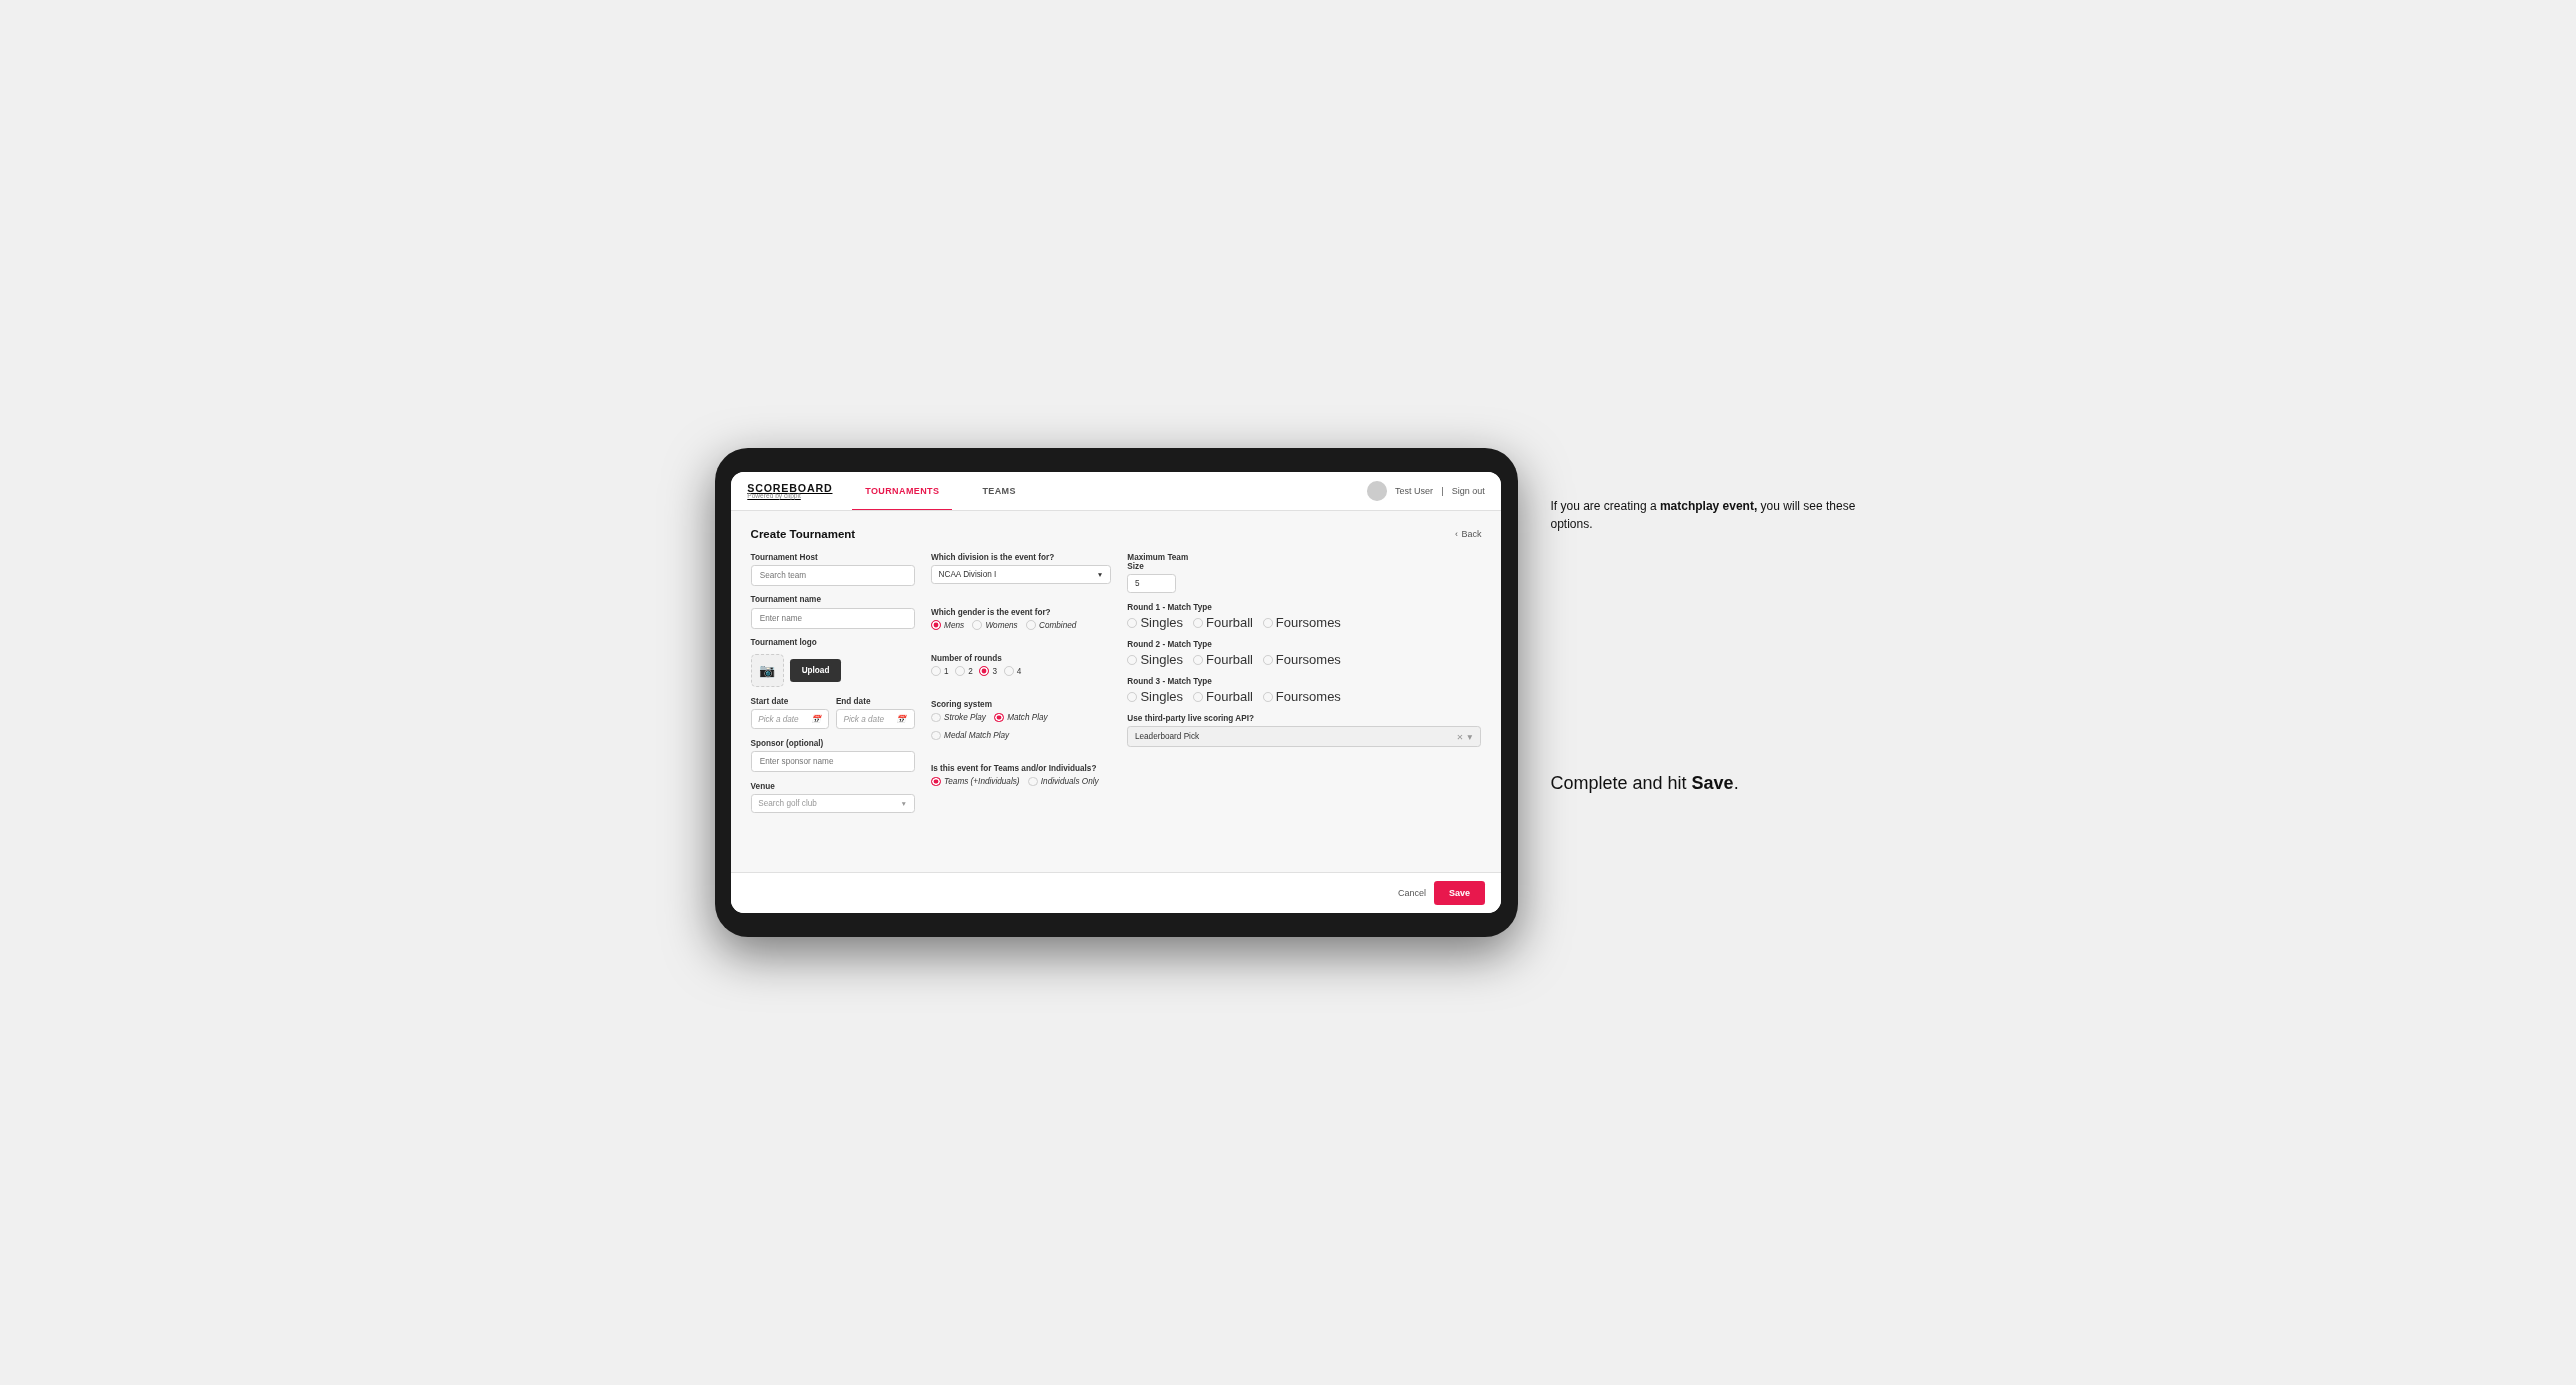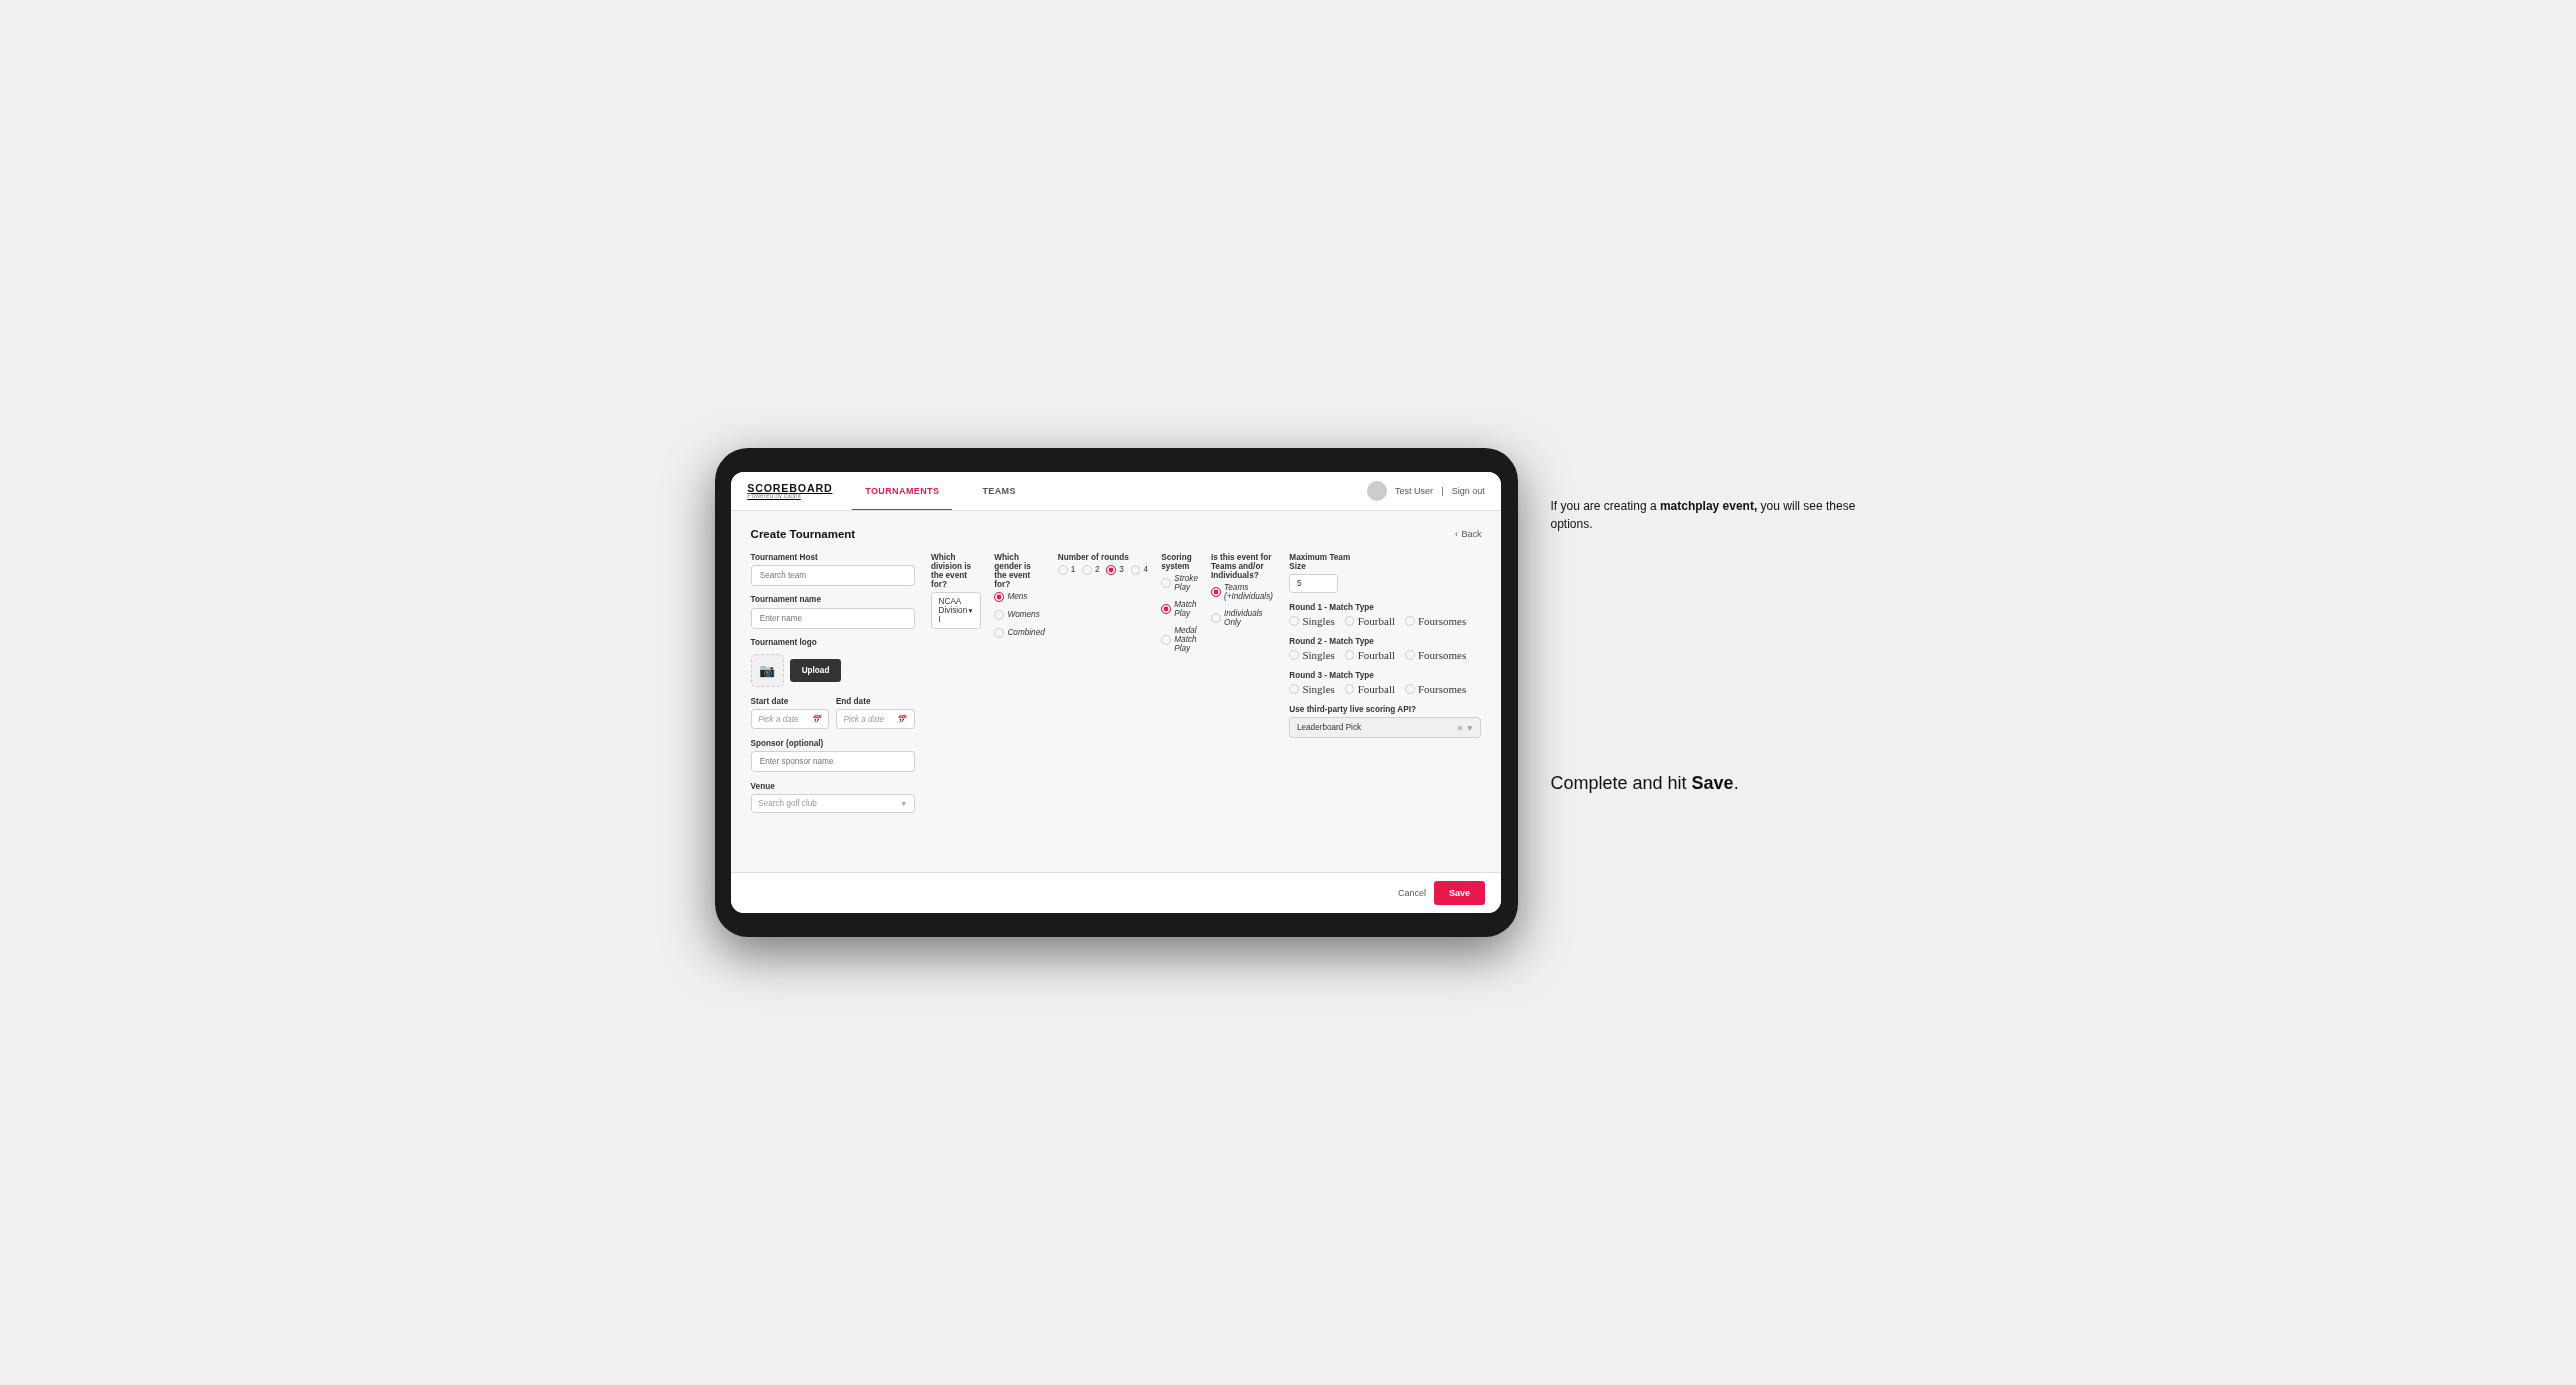--- a/index.html
+++ b/index.html
@@ -196,22 +196,22 @@
       display: flex;
       align-items: center;
       justify-content: space-between;
       font-style: italic;
     }
     .calendar-icon { font-size: 8.2px; color: #999; }
     
     .mid-col {
       flex: 0 0 180px;
       display: flex;
-      flex-direction: row;
-      gap: 13px;
+      flex-direction: column;
+      gap: 24px;
     }
     .radio-row {
       display: flex;
       align-items: center;
       gap: 8.2px;
       flex-wrap: wrap;
     }
     .radio-item {
       display: flex;
       align-items: center;
@@ -285,23 +285,22 @@
       gap: 3.3px;
     }
     .match-type-options {
       display: flex;
       gap: 9.8px;
     }
     .match-radio-item {
       display: flex;
       align-items: center;
       gap: 3.3px;
-      font-size: 11px;
+      font-size: 13px;
       color: #333;
-      font-family: Liberation Serif, serif;
     }
     .api-tag {
       background: #f0f0f0;
       border: 0.8px solid #d0d0d0;
       border-radius: 3.3px;
       padding: 4.1px 6.6px;
       font-size: 8.2px;
       color: #333;
       display: flex;
       align-items: center;

